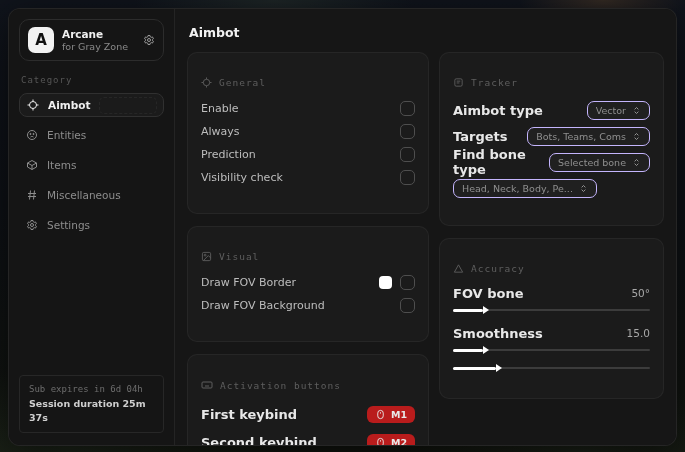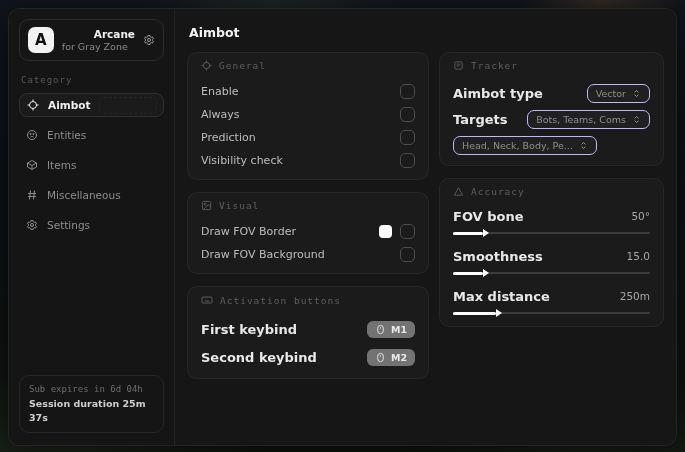--- a/index.html
+++ b/index.html
@@ -20,57 +20,57 @@
     display:flex; overflow:hidden; box-shadow:0 10px 40px rgba(0,0,0,.6);
   }
   
   .sidebar { width:166px; flex:none; border-right:1px solid #242424; background:#151515;
     display:flex; flex-direction:column; padding:10px 10px 12px; }
   .logo-card { border:1px solid #2c2c2c; border-radius:10px; padding:7px 8px;
     display:flex; align-items:center; gap:8px; }
   .logo-box { width:26px; height:26px; border-radius:7px; background:#f2f2f2; color:#111;
     font-weight:bold; font-size:15px; display:flex; align-items:center; justify-content:center; }
   .logo-text { flex:1; line-height:1.25; }
-  .logo-title { font-size:10.5px; font-weight:bold; color:#f0f0f0;margin-left:32px; }
+  .logo-title { font-size:10.5px; font-weight:bold; color:#f0f0f0; }
   .logo-sub { font-size:9.5px; color:#8a8a8a; }
   .icon { display:inline-flex; align-items:center; justify-content:center; }
   .gear-btn { color:#9a9a9a; cursor:pointer; }
   .category { font-family:"DejaVu Sans Mono","Liberation Mono",monospace;
     font-size:9px; letter-spacing:1px; color:#565656; margin:14px 2px 8px; }
   .nav { display:flex; flex-direction:column; gap:6px; }
   .nav-item { display:flex; align-items:center; gap:9px; height:24px; padding:0 7px;
     border-radius:8px; color:#8d8d8d; font-size:10.5px; cursor:pointer; position:relative; }
   .nav-item.active { border:1px solid #303030; background:#1b1b1b; color:#f0f0f0; font-weight:bold; }
   .nav-item svg { flex:none; }
   .ghost { position:absolute; right:6px; top:3px; width:58px; height:17px;
     border:1px dashed rgba(255,255,255,.10); border-radius:5px; opacity:.5; }
   .spacer { flex:1; }
-  .footer-card { border:1px solid #272727; border-radius:10px; padding:7px 9px; line-height:1.5; }
+  .footer-card { border:1px solid #272727; border-radius:4px; padding:7px 9px; line-height:1.5; }
   .foot1 { font-family:"DejaVu Sans Mono","Liberation Mono",monospace; font-size:9px; color:#6d6d6d; }
   .foot2 { font-size:9.5px; color:#cfcfcf; font-weight:bold; }
   
   .main { flex:1; padding:12px 12px 12px 12px; display:flex; flex-direction:column; background:#161616; }
   .page-title { font-size:12.5px; font-weight:bold; color:#f2f2f2; margin:4px 0 12px 2px; }
   .columns { display:flex; gap:10px; align-items:flex-start; }
   .col { display:flex; flex-direction:column; gap:12px; }
   .col-left { width:242px; flex:none; }
   .col-right { flex:1; }
   .card { background:#1b1b1b; border:1px solid rgba(255,255,255,.05); border-radius:10px;
-    padding:7px 13px; }
+    padding:24px 13px; }
   .card-head { display:flex; align-items:center; gap:7px; color:#5e5e5e;
     font-family:"DejaVu Sans Mono","Liberation Mono",monospace; font-size:9.5px;
     letter-spacing:1px; margin-bottom:9px; }
   .row { display:flex; align-items:center; justify-content:space-between; height:23px; }
   .row-label { font-size:11px; color:#bdbdbd; }
   .row-label.bright { color:#e8e8e8; font-weight:bold; font-size:13px; }
   .checkbox { width:15px; height:15px; border:1.5px solid #4e4e4e; border-radius:5px;
     background:transparent; cursor:pointer; flex:none; }
   .swatch { width:13px; height:13px; border-radius:4px; margin-right:8px; cursor:pointer; flex:none; }
   .row-right { display:flex; align-items:center; }
-  .key-pill { display:flex; align-items:flex-start; gap:5px; background:#737373; border-radius:6px;
+  .key-pill { display:flex; align-items:flex-start; gap:5px; background:#b91c1c; border-radius:6px;
     padding:3px 8px; color:#e8e8e8; font-size:9.5px; font-weight:bold; cursor:pointer; }
   .dropdown { display:flex; align-items:center; gap:6px; background:#202020;
     border:1px solid #c4b5fd; border-radius:7px; padding:3px 8px; cursor:pointer;
     max-width:150px; }
   .dd-value { font-size:9.5px; color:#8f8f8f; white-space:nowrap; overflow:hidden;
     text-overflow:ellipsis; }
   .dd-icon { color:#9a9a9a; flex:none; }
   .acc-row { margin-bottom:9px; }
   .acc-top { display:flex; justify-content:space-between; align-items:center; height:20px; }
   .acc-value { font-size:10.5px; color:#a8a8a8; }
@@ -303,20 +303,32 @@
               <span class="dd-value">Bots, Teams, Coms</span>
               <span class="icon dd-icon">
                 <svg width="9" height="9" viewBox="0 0 24 24" fill="none" stroke="currentColor" stroke-width="2.5">
                     <path d="M7 9l5-5 5 5"></path>
                     <path d="M7 15l5 5 5-5"></path>
                   </svg>
               </span>
             </span>
           </div>
           <div class="row" style="height:26px">
+            <span class="row-label bright">Find bone type</span>
+            <span class="dropdown">
+              <span class="dd-value">Selected bone</span>
+              <span class="icon dd-icon">
+                <svg width="9" height="9" viewBox="0 0 24 24" fill="none" stroke="currentColor" stroke-width="2.5">
+                    <path d="M7 9l5-5 5 5"></path>
+                    <path d="M7 15l5 5 5-5"></path>
+                  </svg>
+              </span>
+            </span>
+          </div>
+          <div class="row" style="height:26px">
             <span class="dropdown">
               <span class="dd-value">Head, Neck, Body, Pe...</span>
               <span class="icon dd-icon">
                 <svg width="9" height="9" viewBox="0 0 24 24" fill="none" stroke="currentColor" stroke-width="2.5">
                     <path d="M7 9l5-5 5 5"></path>
                     <path d="M7 15l5 5 5-5"></path>
                   </svg>
               </span>
             </span>
           </div>
@@ -352,24 +364,20 @@
             </div>
             <div class="slider">
               <div class="track"></div>
               <div class="fill" style="width: 15%;">
                   <div class="thumb"></div>
                 </div>
             </div>
           </div>
 
           <div class="acc-row" style="margin-bottom:2px">
-            <div class="acc-top">
-              <span class="row-label bright">Max distance</span>
-              <span class="acc-value">250m</span>
-            </div>
             <div class="slider">
               <div class="track"></div>
               <div class="fill" style="width: 22%;">
                   <div class="thumb"></div>
                 </div>
             </div>
           </div>
         </div>
 
       </div>

